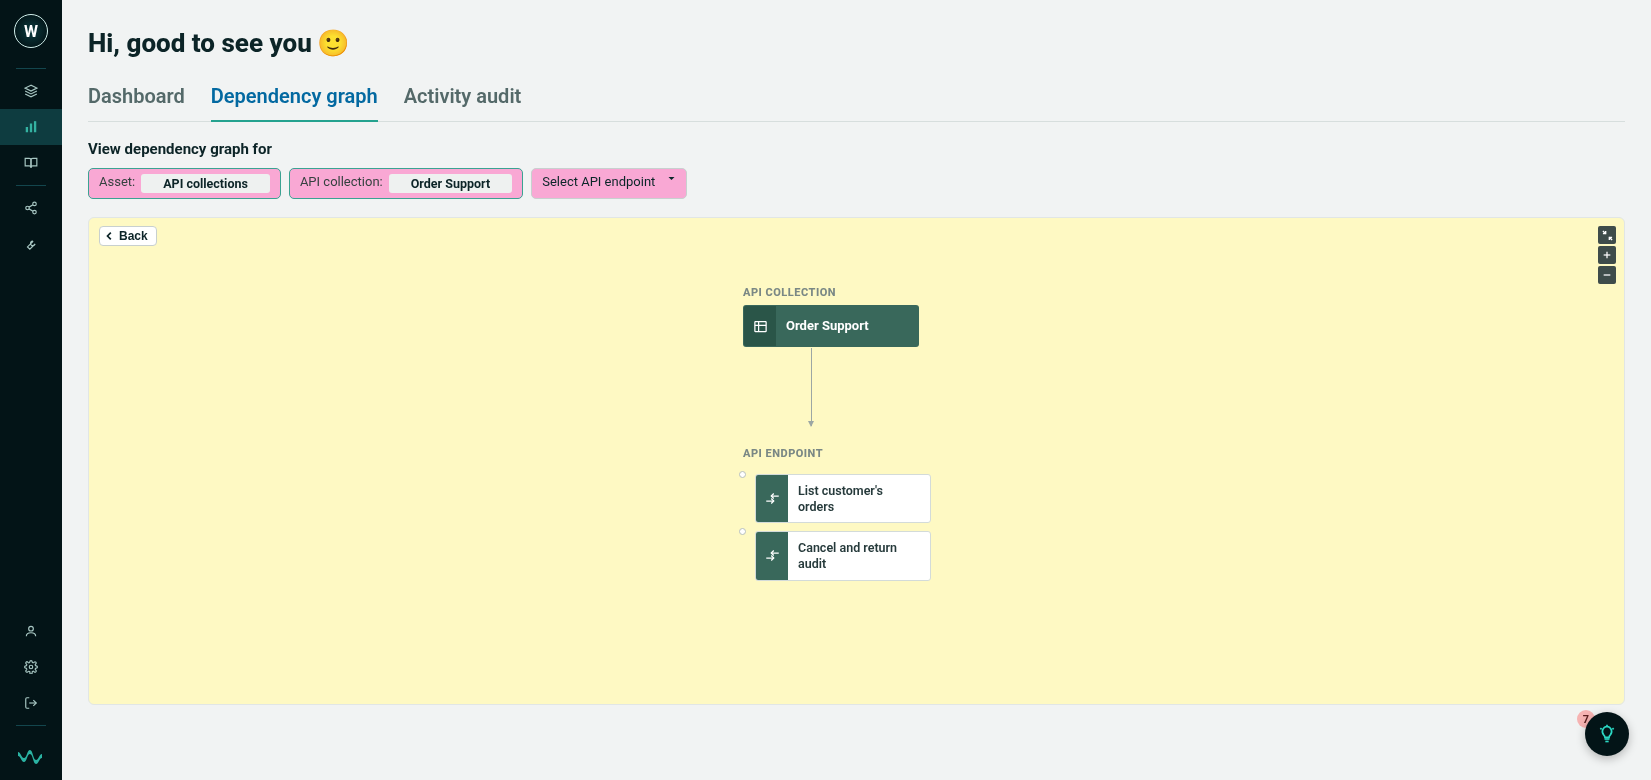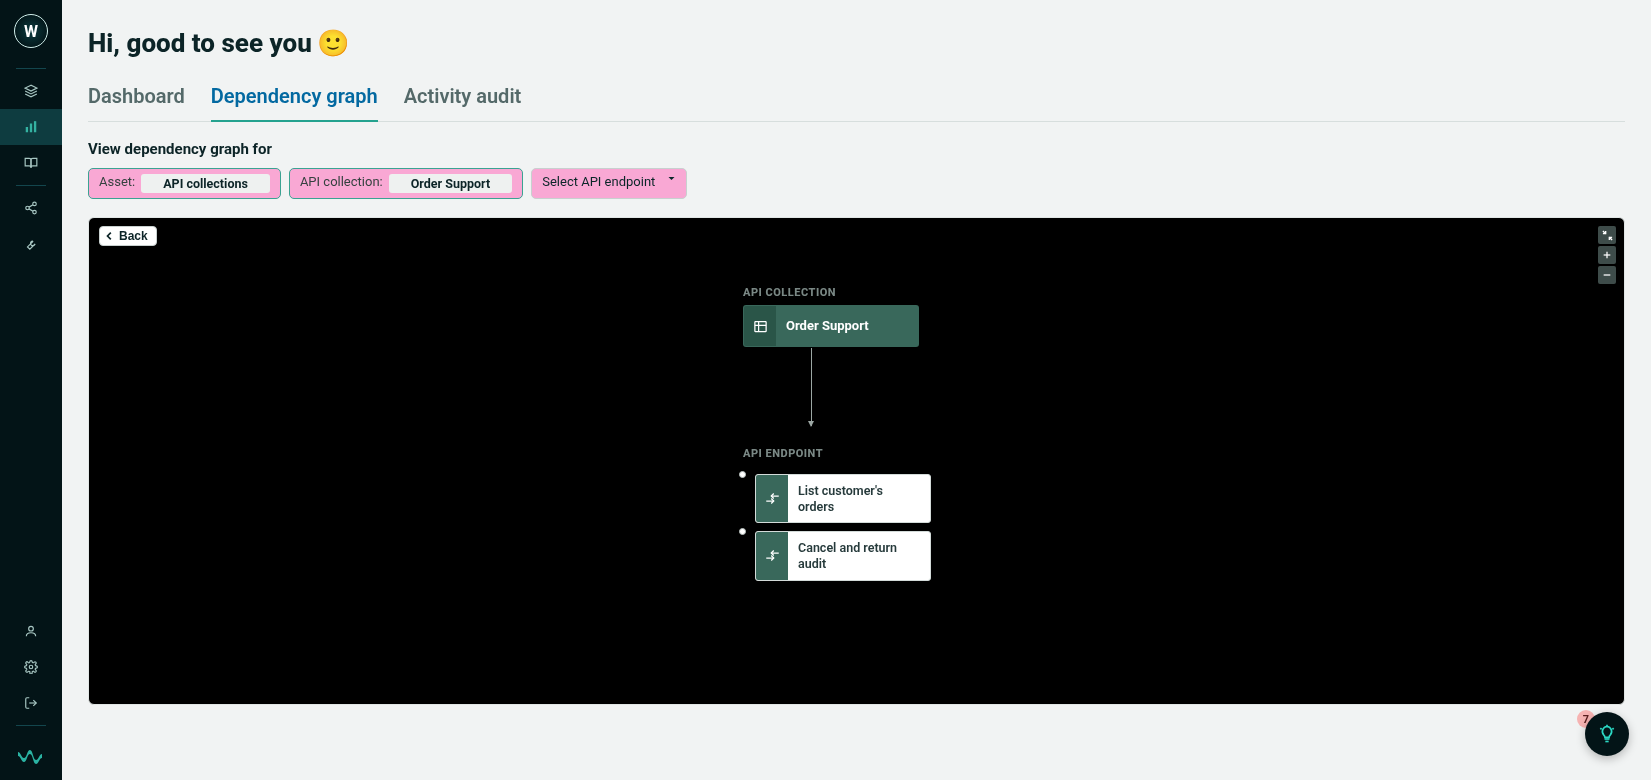--- a/index.html
+++ b/index.html
@@ -60,21 +60,21 @@
   }
   .chip.selected { border-color:#3aa392; }
   .chip .chip-label { color:#34413f; }
   .chip .pill {
     background:#eef1f0; color:#0c2427; font-weight:700;
     border-radius:3px; padding:2px 22px; font-size:12.5px;
   }
   .chip .caret { margin-left:6px; }
 
   .canvas-wrap {
-    margin-top:18px; background:#000000; border:1px solid #e1e6e5; border-radius:6px;
+    margin-top:18px; background:#fef9c3; border:1px solid #e1e6e5; border-radius:6px;
     height:488px; position:relative;
   }
   .back-btn {
     position:absolute; top:8px; left:10px;
     display:inline-flex; align-items:center; gap:4px;
     border:1px solid #c8d0cf; border-radius:4px; background:#fff;
     padding:2px 8px 2px 5px; font-size:12px; font-weight:600; color:#0c2427; cursor:pointer;
   }
   .zoom-controls { position:absolute; top:8px; right:8px; display:flex; flex-direction:column; gap:2px; }
   .zoom-btn {

